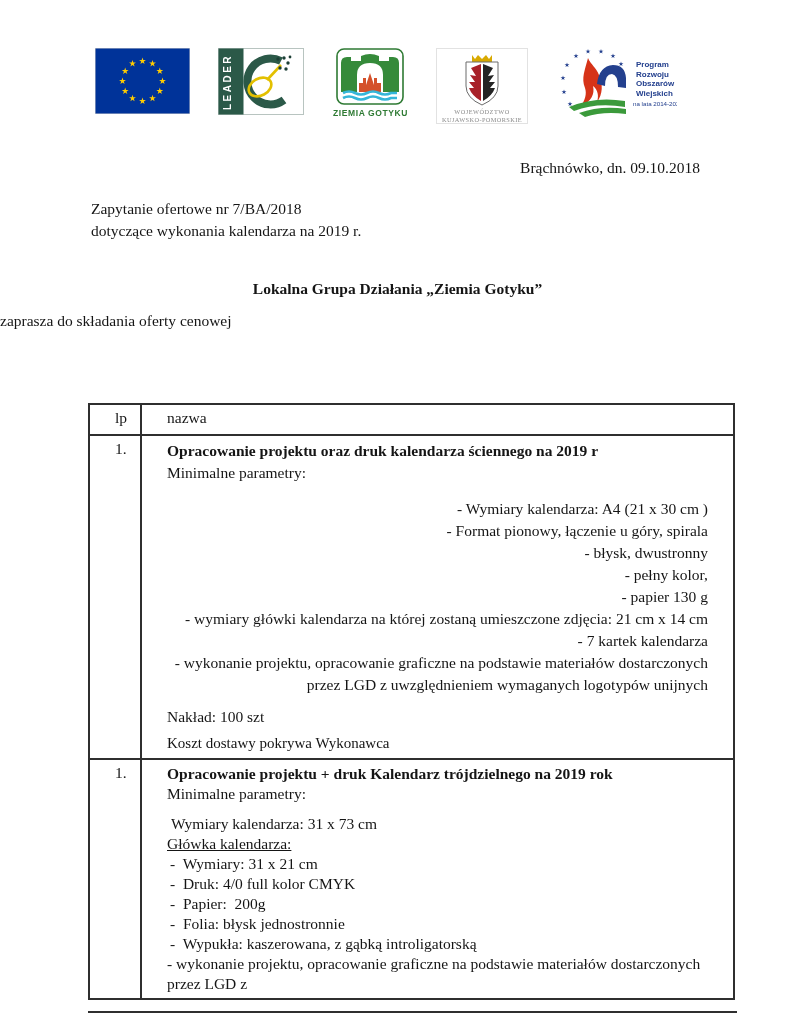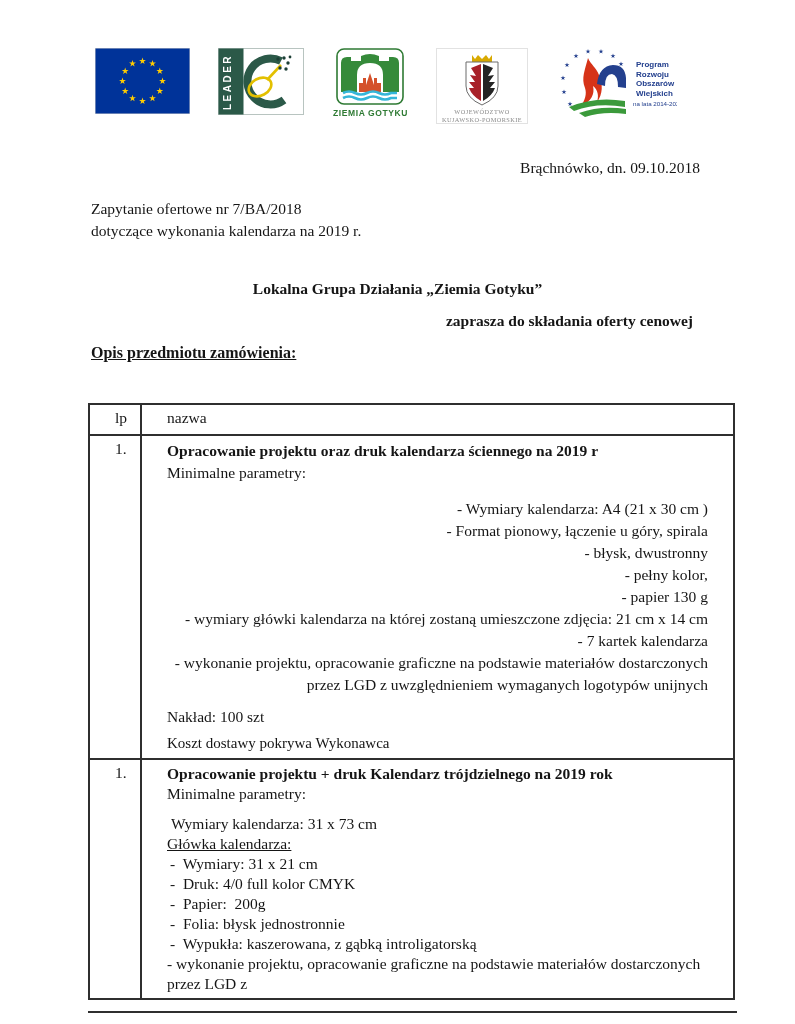--- a/index.html
+++ b/index.html
@@ -15,22 +15,22 @@
   .logo { display:flex; flex-direction:column; align-items:center; }
   .zg-caption { font-family:"Liberation Sans", sans-serif; font-weight:bold;
     font-size:8.5px; letter-spacing:0.6px; color:#2e7a33; margin-top:3px; white-space:nowrap; }
   
   .funding-line { position:absolute; top:126px; left:40px; width:660px;
     text-align:center; font-weight:bold; font-size:12.5px; letter-spacing:0.1px; }
   .place-date { position:absolute; top:159px; right:95px; font-size:15.5px; }
   .inquiry { position:absolute; top:198px; left:91px; font-size:15.5px; line-height:22px; }
   .title-org { position:absolute; top:280px; left:0; width:795px; text-align:center;
     font-weight:bold; font-size:15.5px; }
-  .title-invite { position:absolute; top:312px; left:0; width:693px; text-align:right;
-    font-weight:bold; font-size:15.5px; }
+  .title-invite { position:absolute; top:312px; left:0; width:693px; text-align:left;
+    font-weight:normal; font-size:15.5px; }
   .section-heading { position:absolute; top:344px; left:91px; font-weight:bold;
     font-size:16px; text-decoration:underline; }
   
   .doc-table { position:absolute; top:403px; left:88px; width:647px;
     border-collapse:collapse; font-size:15.5px; table-layout:fixed; }
   .doc-table td { border:2px solid #2f2f2f; vertical-align:top; padding:4px 25px; }
   .col-lp { width:37px; }
   .hdr-row td { height:31px; }
   .item-title { font-weight:bold; line-height:22px; }
   .item-subtitle { font-weight:normal; line-height:22px; }
@@ -162,21 +162,20 @@
     </div>
   </div>
 
   <div class="place-date">Brąchnówko, dn. 09.10.2018</div>
   <div class="inquiry">
     <div>Zapytanie ofertowe nr 7/BA/2018</div>
     <div>dotyczące wykonania kalendarza na 2019 r.</div>
   </div>
   <div class="title-org">Lokalna Grupa Działania „Ziemia Gotyku”</div>
   <div class="title-invite">zaprasza do składania oferty cenowej</div>
-  <div class="section-heading">Opis przedmiotu zamówienia:</div>
 
   <table class="doc-table">
     <tbody>
         <tr class="hdr-row">
       <td class="col-lp">lp</td>
       <td>nazwa</td>
     </tr>
 
     <tr>
       <td class="col-lp">1.</td>

